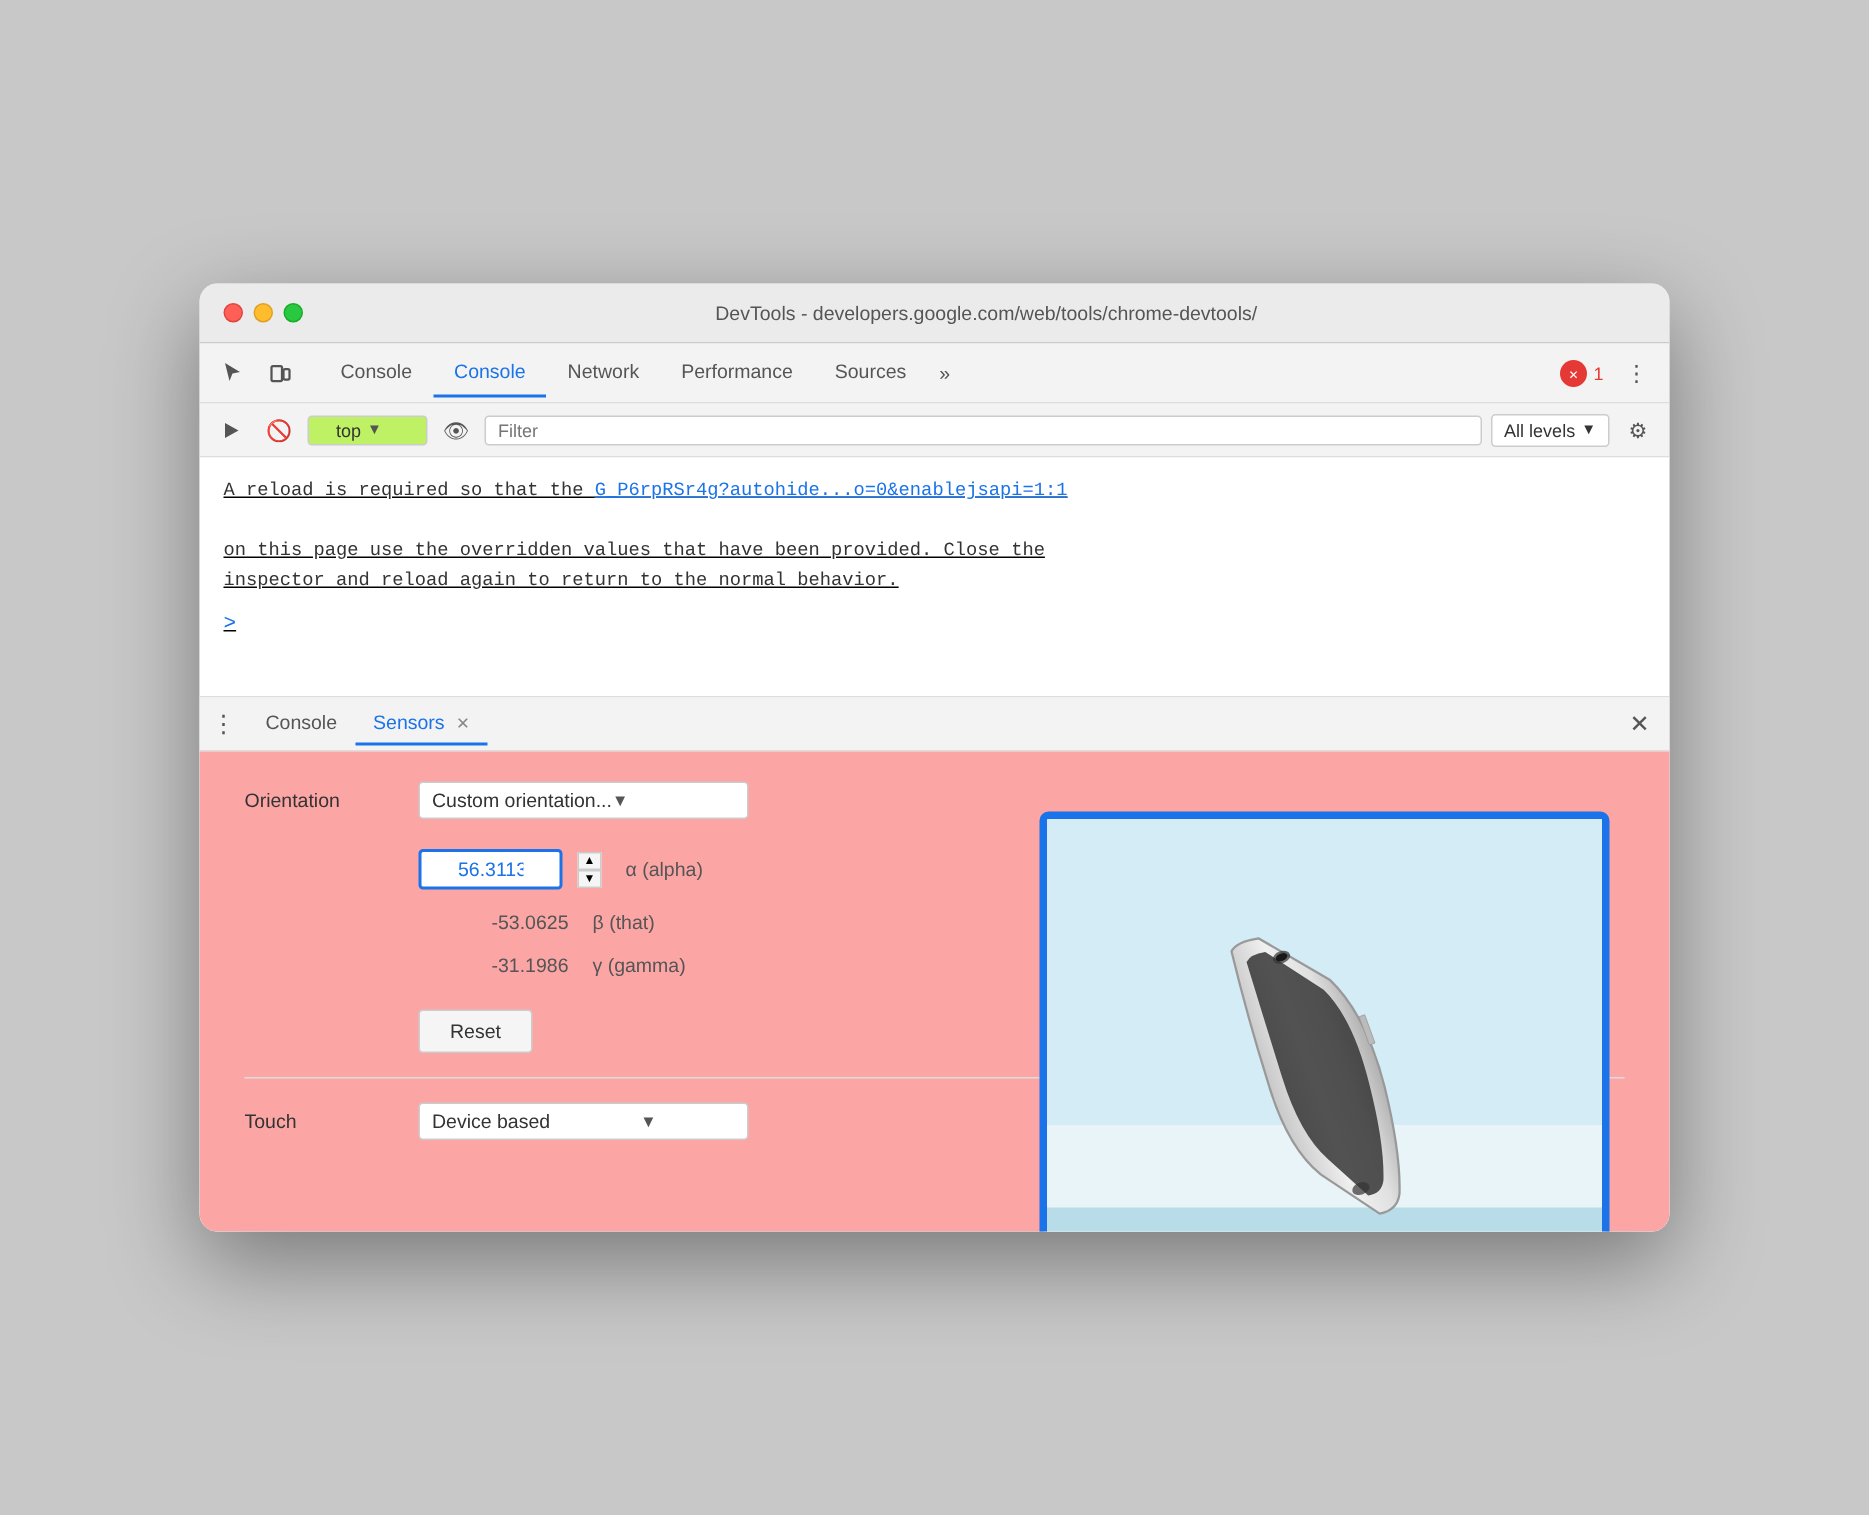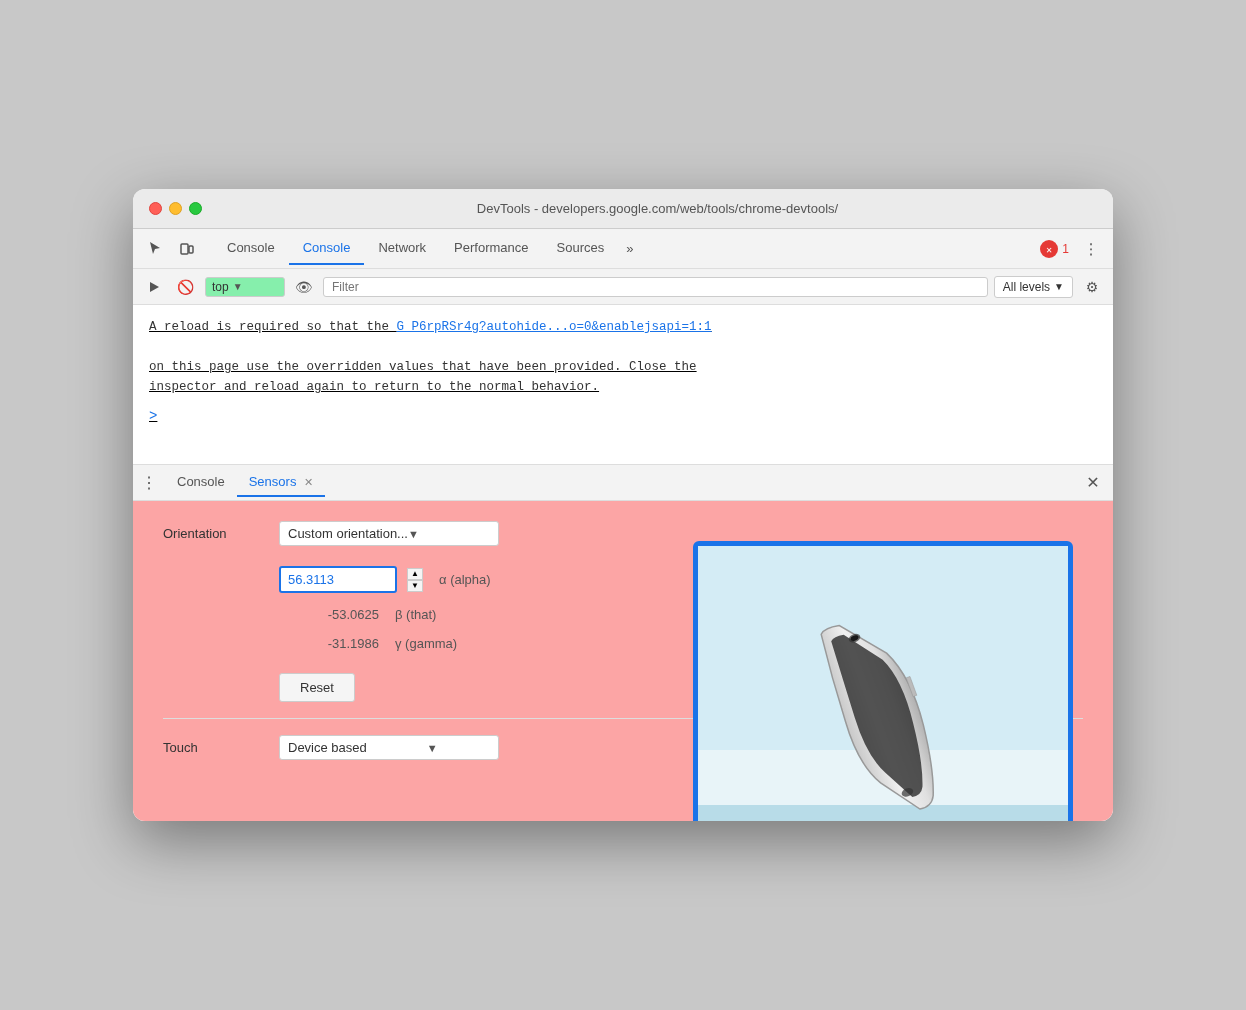--- a/index.html
+++ b/index.html
@@ -143,24 +143,24 @@
       border-radius: 3px;
       display: flex;
       align-items: center;
       justify-content: center;
       font-size: 13px;
       color: #555;
     }
     .filter-select-wrap {
       display: flex;
       align-items: center;
-      background: #86efac;
+      background: #bef264;
       border: 1px solid #ccc;
       border-radius: 3px;
-      padding: 2px 6px;
+      padding: 2px 18px;
       gap: 4px;
       min-width: 80px;
     }
     .filter-select-text {
       font-size: 12px;
       color: #333;
     }
     .filter-input-wrap {
       display: flex;
       align-items: center;
@@ -310,23 +310,24 @@
     .sensor-value-row {
       display: flex;
       align-items: center;
       margin-bottom: 14px;
       padding-left: 116px;
       gap: 16px;
     }
     .sensor-input {
       border: 2px solid #1a73e8;
       border-radius: 3px;
-      padding: 4px 7px;
-      font-size: 13px;
-      width: 118px;
+      padding: 4px 24px;
+      font-size: 13px;
+      width: 96px;
+      text-align: right;
       color: #1a73e8;
       outline: none;
     }
     .sensor-value-static {
       font-size: 13px;
       color: #555;
       text-align: right;
       width: 100px;
     }
     .sensor-name {

